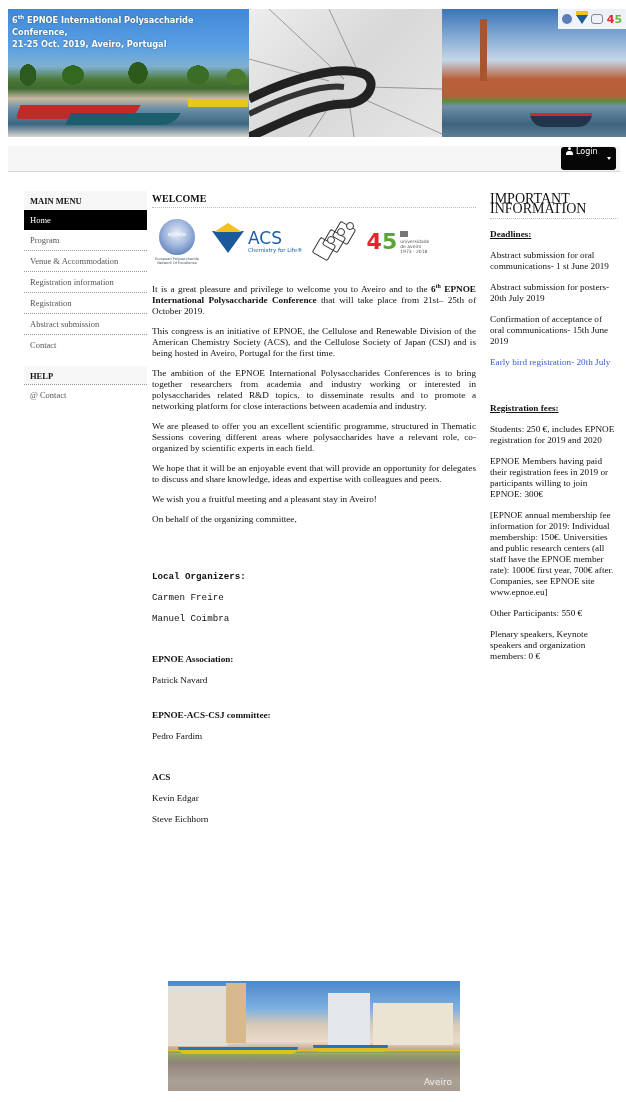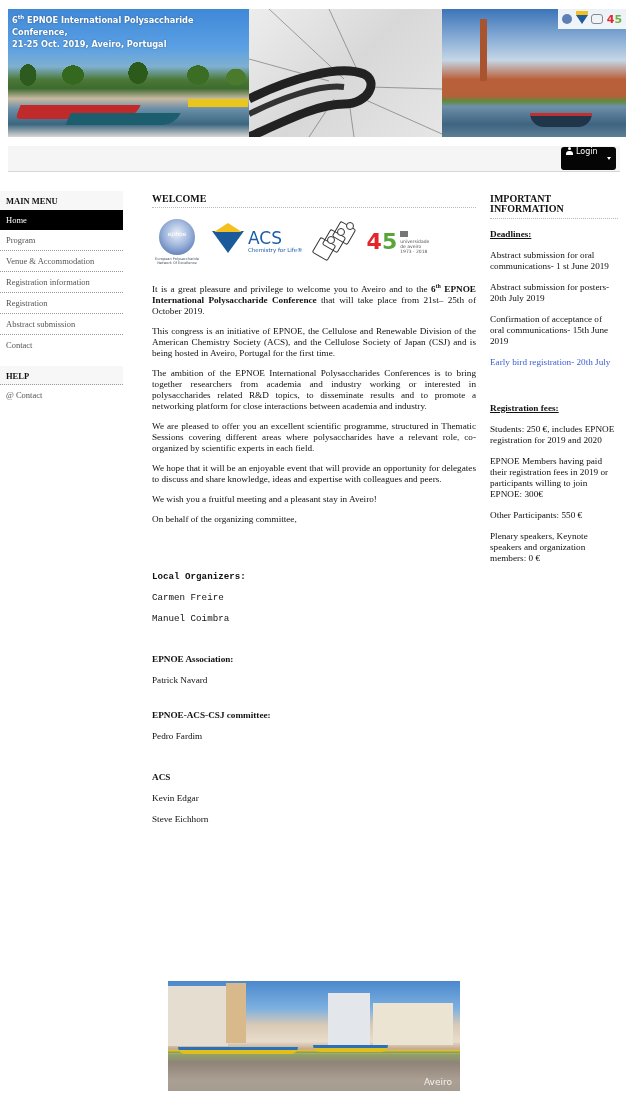--- a/index.html
+++ b/index.html
@@ -38,21 +38,21 @@
   .navbar { position: absolute; left: 8px; top: 146px; width: 612px; height: 26px; background: #f5f5f5; border-bottom: 1px solid #d6d6d6; }
   .login-btn { position: absolute; right: 4px; top: 1px; height: 23px; width: 55px; background: #050505; color: #fff; border-radius: 3px; display: flex; align-items: center; font-family: "DejaVu Sans", sans-serif; font-size: 8px; }
   .login-main { display:flex; align-items:flex-start; padding-left: 5px; width: 40px; height: 100%; }
   .user-icon { display:inline-block; width: 7px; height: 8px; position: relative; margin-right: 3px; }
   .user-icon::before { content:""; position:absolute; left:2px; top:0; width:3px; height:3px; border-radius:50%; background:#fff; }
   .user-icon::after { content:""; position:absolute; left:0; top:4px; width:7px; height:4px; background:#fff; border-radius: 3px 3px 0 0; }
   .login-caret { width: 15px; height: 100%; display:flex; align-items:center; justify-content:center; }
   .caret { width:0; height:0; border-left:2.5px solid transparent; border-right:2.5px solid transparent; border-top:3px solid #fff; }
 
   
-  .sidebar { position: absolute; left: 0; top: 191px; width: 123px; }
+  .sidebar { position: absolute; left: 24px; top: 191px; width: 123px; }
   .menu-head { background: #f7f7f7; font-weight: bold; font-size: 8.5px; color: #111; padding: 5px 6px 3px; height: 19px; }
   .menu-item { display:block; font-size: 8.5px; color: #555; padding: 0 6px; height: 21px; line-height: 21px; border-bottom: 1px dotted #999; text-decoration: none; }
   .menu-item.active { background: #000; color: #fff; border-bottom: none; height: 20px; line-height: 20px; }
   .menu-item.last { border-bottom: none; }
   .help-head { margin-top: 10px; border-bottom: 1px dotted #999; }
 
   
   .main { position: absolute; left: 152px; top: 191px; width: 324px; font-size: 9.2px; line-height: 11px; color: #111; }
   .welcome-title { font-weight: bold; font-size: 10px; padding: 2px 0 3px; border-bottom: 1px dotted #bbb; }
   .logos { display:flex; align-items:center; height: 60px; margin-top: 4px; gap: 10px; }
@@ -85,21 +85,21 @@
   .bp-bldg1 { position:absolute; left:0; top:5px; width:60px; height:60px; background:#e6ddd1; }
   .bp-bldg2 { position:absolute; left:58px; top:2px; width:20px; height:60px; background:#d8b98c; }
   .bp-bldg3 { position:absolute; left:160px; top:12px; width:42px; height:52px; background:#e3e6ea; }
   .bp-bldg4 { position:absolute; left:205px; top:22px; width:80px; height:42px; background:#ece4d2; }
   .bp-boat { position:absolute; height:7px; background:#e3bf1d; border-top: 3px solid #2a72b8; border-radius: 0 0 14px 14px; }
   .bp-water { position:absolute; left:0; right:0; top:72px; bottom:0; background: linear-gradient(180deg, rgba(220,200,40,0.6) 0%, rgba(140,130,120,0.7) 25%, rgba(180,170,160,0.6) 100%); }
   .bp-mark { position:absolute; right: 8px; bottom: 4px; color: rgba(255,255,255,0.85); font-family:"DejaVu Sans",sans-serif; font-size: 9px; }
 
   
   .rightcol { position: absolute; left: 490px; top: 191px; width: 128px; font-size: 9.2px; line-height: 11px; color: #111; }
-  .right-title { font-weight: bold; font-size: 10px; line-height: 10px; padding: 3px 0 4px; border-bottom: 1px dotted #bbb; }
+  .right-title { font-weight: normal; font-size: 14px; line-height: 10px; padding: 3px 0 4px; border-bottom: 1px dotted #bbb; }
   .sub-head { font-weight: bold; text-decoration: underline; margin-top: 10px; }
   .r-p { margin-top: 10px; }
   .r-p.link { color: #3b5fd4; }
   .r-gap { height: 25px; }
 </style>
 </head>
 <body>
 
 <div class="banner">
   <div class="banner-left">
@@ -242,15 +242,16 @@
   <div class="right-title">IMPORTANT INFORMATION</div>
   <div class="sub-head">Deadlines:</div>
   <div class="r-p">Abstract submission for oral communications- 1 st June 2019</div>
   <div class="r-p">Abstract submission for posters- 20th July 2019</div>
   <div class="r-p">Confirmation of acceptance of oral communications- 15th June 2019</div>
   <div class="r-p link">Early bird registration- 20th July</div>
   <div class="r-gap"></div>
   <div class="sub-head">Registration fees:</div>
   <div class="r-p">Students: 250 €, includes EPNOE registration for 2019 and 2020</div>
   <div class="r-p">EPNOE Members having paid their registration fees in 2019 or participants willing to join EPNOE:  300€</div>
+  <div class="r-p">[EPNOE annual membership fee information for 2019: Individual membership: 150€. Universities and public research centers (all staff have the EPNOE member rate): 1000€ first year, 700€ after. Companies, see EPNOE site www.epnoe.eu]</div>
   <div class="r-p">Other Participants: 550 €</div>
   <div class="r-p">Plenary speakers, Keynote speakers and organization members: 0 €</div>
 </div>
 
 </body></html>

